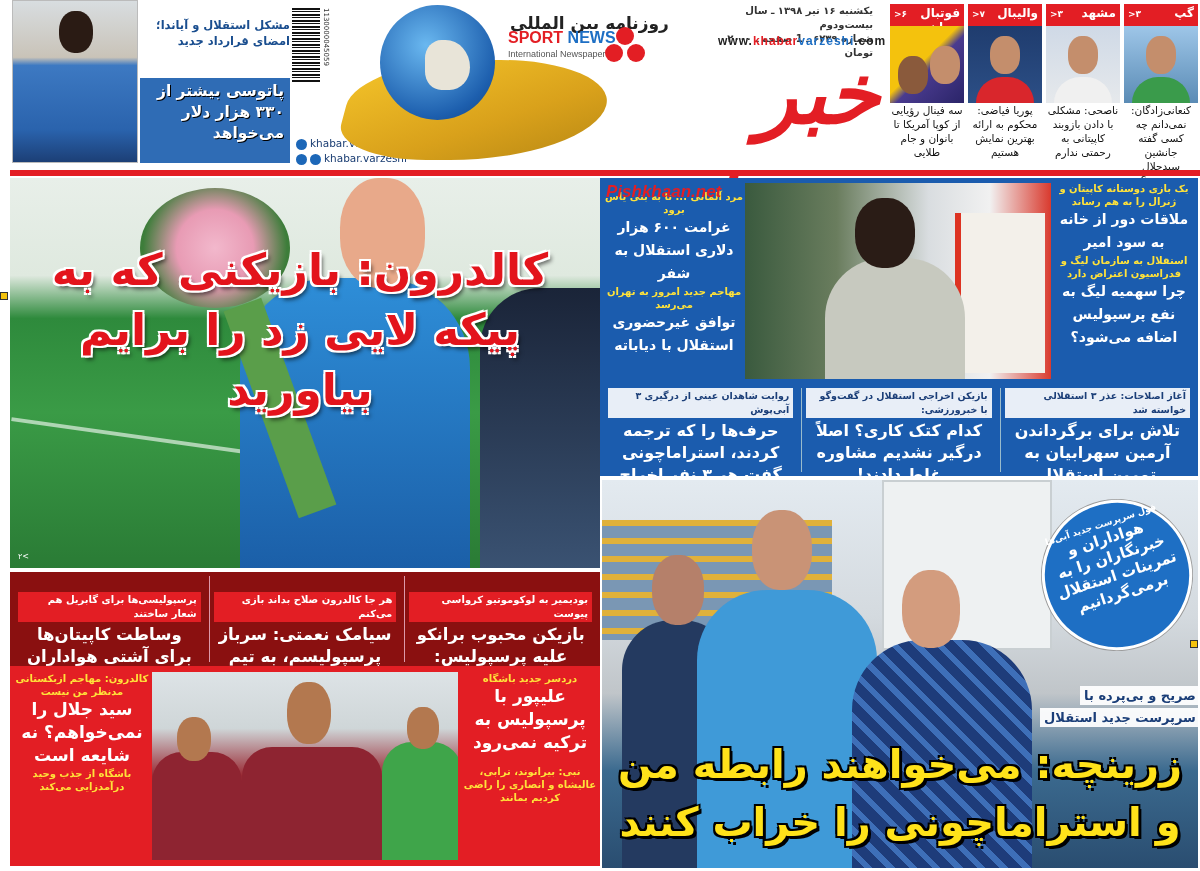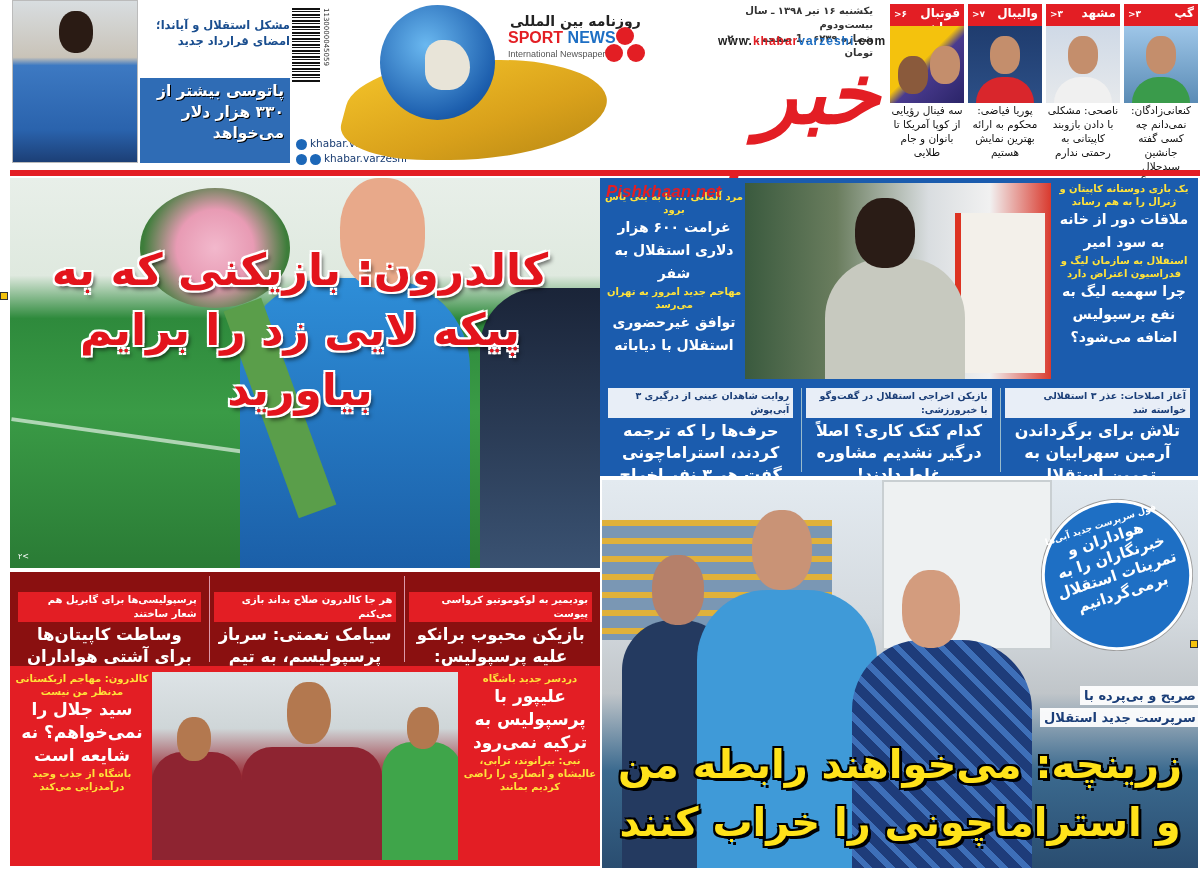--- a/index.html
+++ b/index.html
@@ -39,21 +39,21 @@
   .globe .land { position: absolute; left: 45px; top: 35px; width: 45px; height: 50px; background: #e8e4d8; border-radius: 40% 60% 50% 40%; }
   .swoosh {
     position: absolute; left: 5px; top: 55px; width: 260px; height: 100px; border-radius: 50% 50% 60% 40%;
     background: linear-gradient(160deg, #f5c52a, #d9a11b 60%, #b98914);
     transform: skewX(-15deg);
   }
   .brand-fa {
     position: absolute; left: 245px; top: 40px; font-size: 84px; font-weight: bold; color: #e31e24;
     font-style: italic; letter-spacing: -4px; direction: rtl;
   }
-  .intl-fa { position: absolute; left: 170px; top: 8px; font-size: 14px; font-weight: bold; color: #222; direction: rtl; }
+  .intl-fa { position: absolute; left: 170px; top: 8px; font-size: 17px; font-weight: bold; color: #222; direction: rtl; }
   .intl-en { position: absolute; left: 168px; top: 24px; font-size: 16px; font-weight: bold; font-family: "Liberation Sans", sans-serif; color: #e31e24; }
   .intl-en .n { color: #1e6fc4; }
   .intl-sub { position: absolute; left: 168px; top: 44px; font-size: 9px; color: #555; font-family: "Liberation Sans", sans-serif; }
   .dots { position: absolute; left: 265px; top: 22px; width: 40px; height: 36px; }
   .dots span { position: absolute; width: 18px; height: 18px; border-radius: 50%; background: #e31e24; }
   .issue { position: absolute; left: 718px; top: 4px; width: 155px; font-size: 10px; color: #333; text-align: right; line-height: 14px; direction: rtl; font-weight: bold; }
   .site { position: absolute; left: 718px; top: 32px; font-size: 12px; font-weight: bold; font-family: "Liberation Sans", sans-serif; color: #222; letter-spacing: 1px; }
   .site .r { color: #e31e24; }
   .site .b { color: #1e6fc4; }
 
@@ -286,21 +286,21 @@
       <div class="s" style="left:0;top:80px;width:90px;height:120px"></div>
       <div class="p" style="left:25px;top:45px;width:34px;height:44px"></div>
       <div class="s" style="left:230px;top:70px;width:80px;height:130px;background:#3fa54a"></div>
       <div class="p" style="left:255px;top:35px;width:32px;height:42px"></div>
       <div class="s" style="left:90px;top:75px;width:140px;height:130px"></div>
       <div class="p" style="left:135px;top:10px;width:44px;height:62px"></div>
     </div>
     <div class="bl-col" style="left:452px">
       <div class="k">دردسر جدید باشگاه</div>
       <div class="h">علیپور با پرسپولیس به ترکیه نمی‌رود</div>
-      <div class="k" style="margin-top:0">نبی: بیرانوند، ترابی، عالیشاه و انصاری را راضی کردیم بمانند</div>
+      <div class="k" style="margin-top:11px">نبی: بیرانوند، ترابی، عالیشاه و انصاری را راضی کردیم بمانند</div>
     </div>
     <div class="bl-col" style="left:4px">
       <div class="k">کالدرون: مهاجم ازبکستانی مدنظر من نیست</div>
       <div class="h">سید جلال را نمی‌خواهم؟ نه شایعه است</div>
       <div class="k" style="margin-top:0">باشگاه از جذب وحید درآمدزایی می‌کند</div>
     </div>
   </div>
 
   <div class="blue-top">
     <div class="blue-photo">

